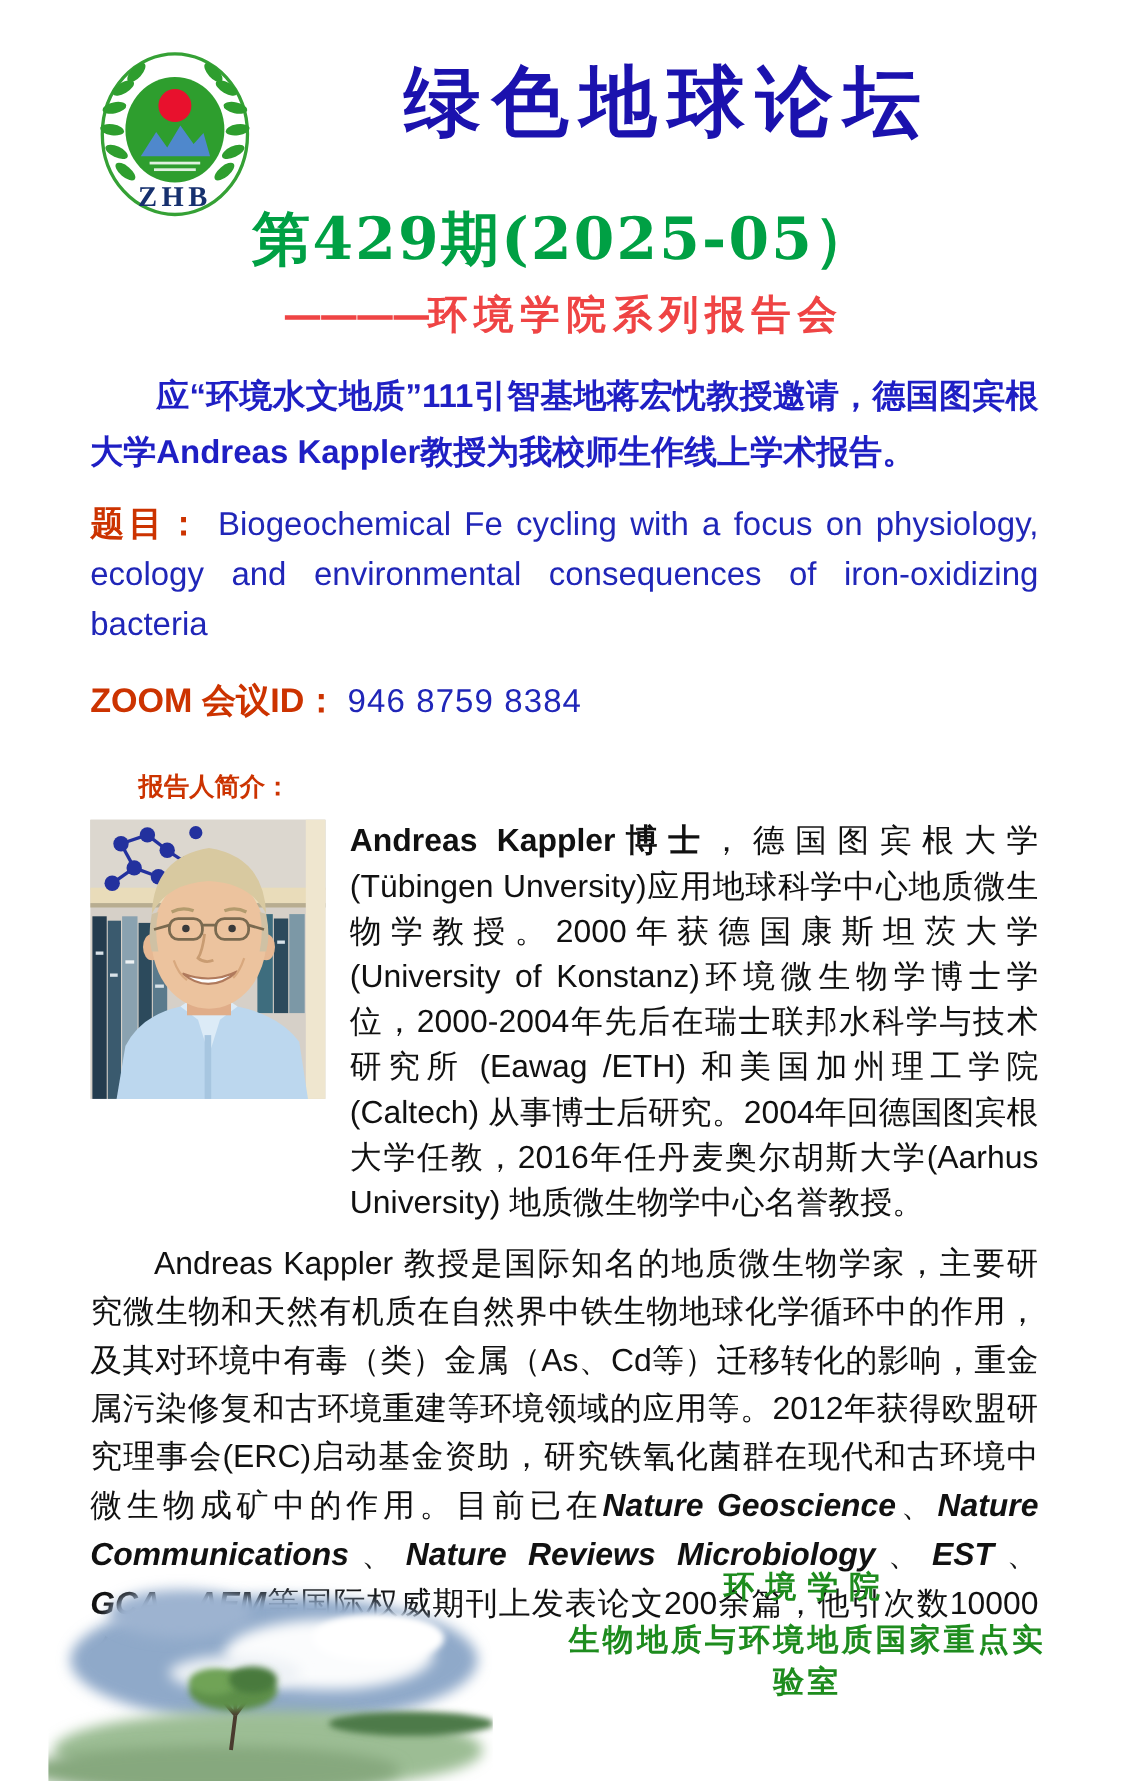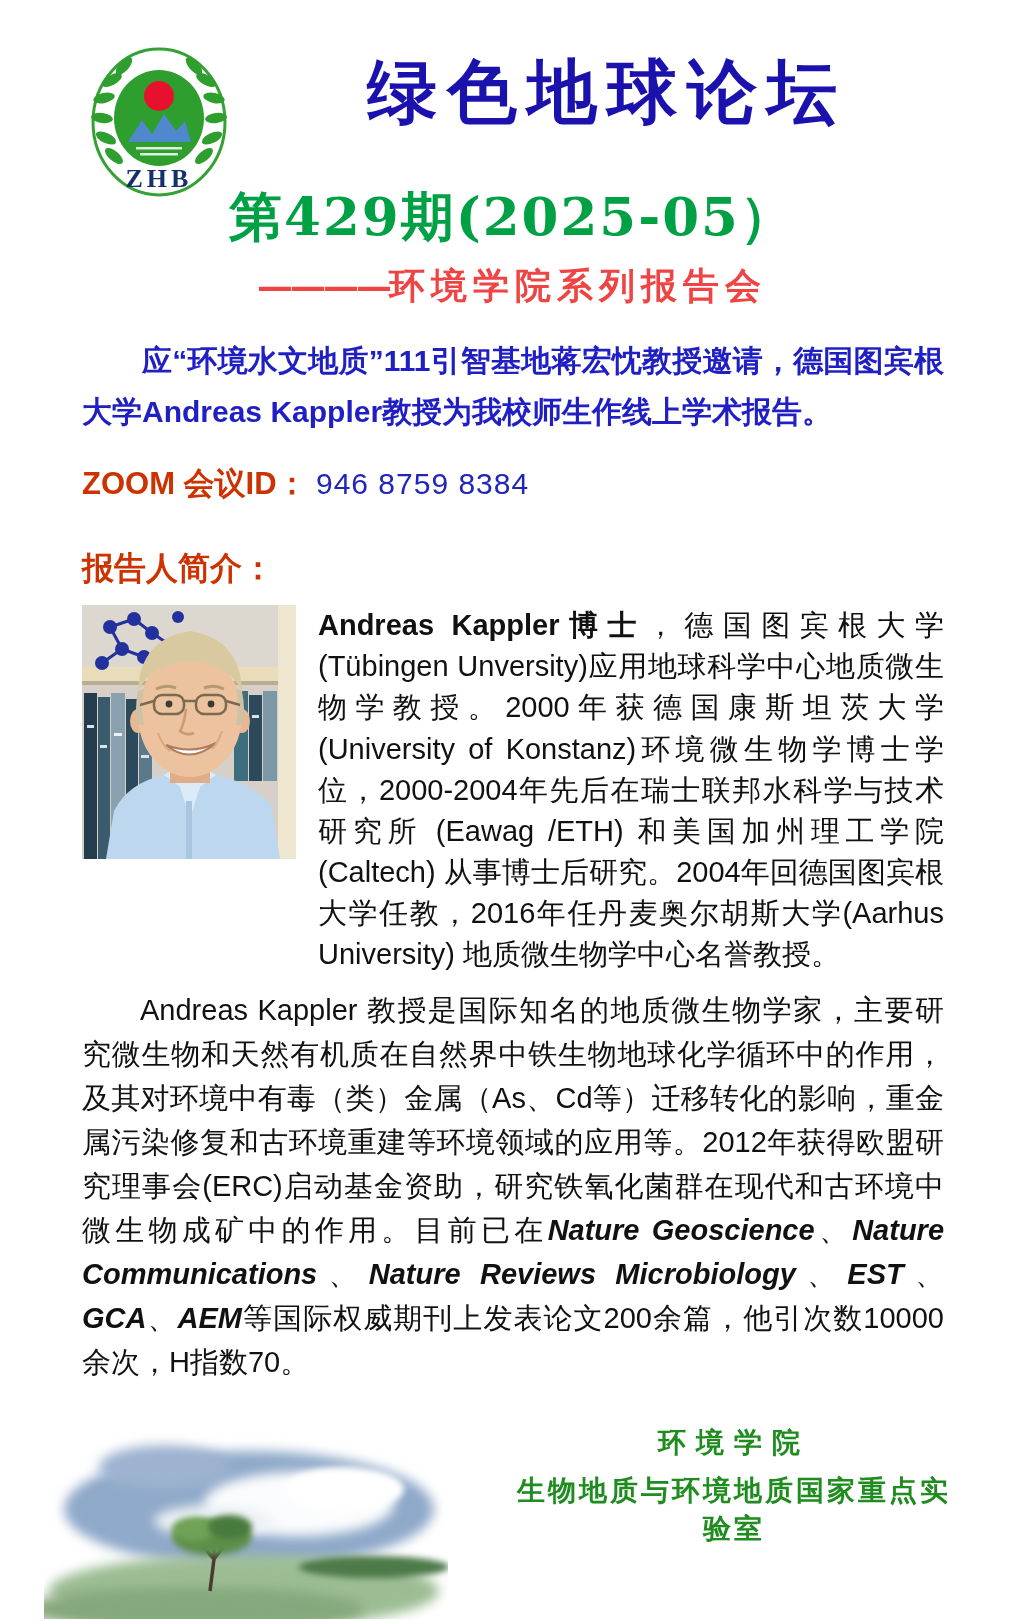--- a/index.html
+++ b/index.html
@@ -20,21 +20,21 @@
   
   .content{margin:24px 80px 0 82px;}
   .intro{color:#1f1fc4;font-weight:bold;font-size:30px;line-height:1.7;text-indent:2em;
          text-align:justify;margin:0;}
   .topic-row{margin-top:16px;font-size:30px;line-height:1.5;text-align:justify;}
   .label{color:#cc3300;font-weight:bold;font-size:31px;}
   .blue-val{color:#2026b8;}
   .time-row{margin-top:22px;font-size:30px;}
   .zoom-row{margin-top:26px;font-size:30px;}
   .zoom-row .blue-val{letter-spacing:1px;}
-  .speaker-heading{margin-top:42px;font-size:32px;}
+  .speaker-heading{margin-top:42px;font-size:23px;margin-left:44px;}
 
   .bio-row{display:flex;margin-top:14px;gap:22px;}
   .photo-svg{flex:none;width:214px;height:254px;}
   .bio1{flex:1;font-size:29px;line-height:1.42;text-align:justify;margin:0;}
   .bio2{font-size:29px;line-height:1.52;text-align:justify;text-indent:2em;margin:12px 0 0 0;}
   .seg-bold{font-weight:bold;}
   .seg-bolditalic{font-weight:bold;font-style:italic;}
 
   
   .footer-text{position:absolute;right:60px;top:1424px;width:460px;text-align:center;
@@ -82,20 +82,24 @@
   </div>
 
   <div class="issue">第429期(2025-05）</div>
 
   <div class="series"><span class="dash">————</span><span>环境学院系列报告会</span></div>
 
   <div class="content">
 
     <p class="intro">应“环境水文地质”111引智基地蒋宏忱教授邀请，德国图宾根大学Andreas Kappler教授为我校师生作线上学术报告。</p>
 
+    <div class="topic-row">
+      <span class="label">题目：</span>
+      <span class="blue-val">Biogeochemical Fe cycling with a focus on physiology, ecology and environmental consequences of iron-oxidizing bacteria</span>
+    </div>
 
 
     <div class="zoom-row">
       <span class="label">ZOOM 会议ID：</span>
       <span class="blue-val">946 8759 8384</span>
     </div>
 
     <div class="speaker-heading label">报告人简介：</div>
 
     <div class="bio-row">

